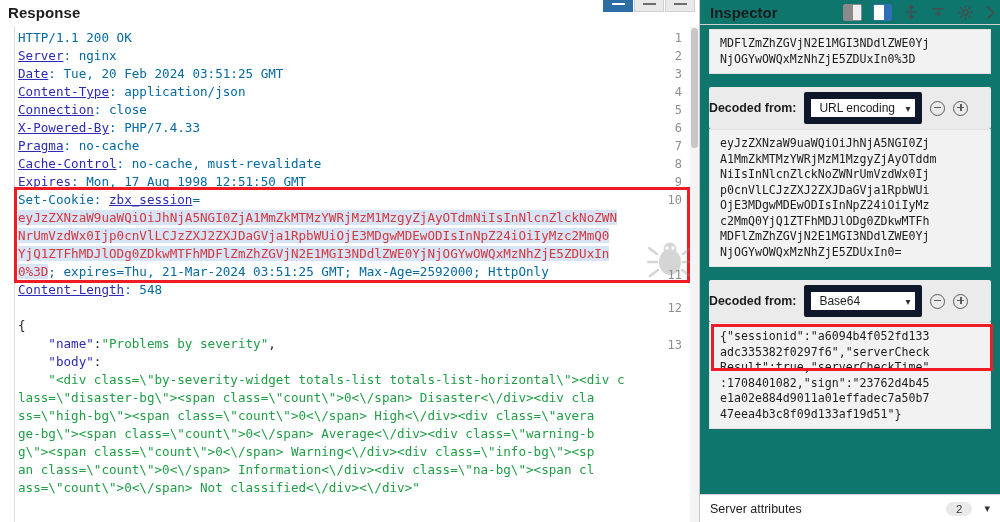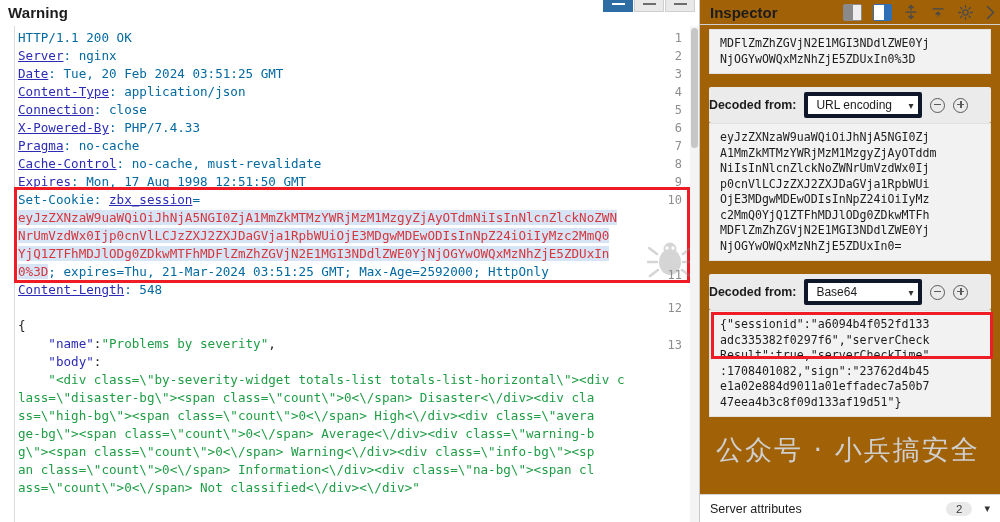--- a/index.html
+++ b/index.html
@@ -167,21 +167,21 @@
     position: absolute;
     right: 6px; top: 210px;
     opacity: .35;
     pointer-events: none;
   }
 
   
   #inspector {
     width: 300px;
     height: 522px;
-    background: #a16207;
+    background: #0f766e;
     display: flex;
     flex-direction: column;
     position: relative;
     overflow: hidden;
   }
   #insp-head {
     display: flex;
     align-items: center;
     height: 25px;
     padding: 0 4px 0 10px;
@@ -232,21 +232,21 @@
     align-items: center;
     gap: 8px;
     background: #ebebeb;
     padding: 5px 0;
     border-radius: 2px;
     margin-bottom: 0px;
   }
   .sec-label { font-size: 12.4px; font-weight: bold; color: #1c1c1c; }
   .combo {
     background: #ffffff;
-    border: 4px solid #0f172a;
+    border: 7px solid #0f172a;
     border-radius: 2px;
     font-size: 12px;
     color: #1c1c1c;
     padding: 2px 5px 2px 8px;
     display: flex;
     align-items: center;
     gap: 6px;
     cursor: pointer;
     min-width: 118px;
   }
@@ -322,21 +322,21 @@
           <span class="win-bar"></span>
         </div>
       <div class="win-btn">
           <span class="win-bar"></span>
         </div>
       <div class="win-btn">
           <span class="win-bar"></span>
         </div>
     </div>
 
-    <div class="panel-title">Warning</div>
+    <div class="panel-title">Response</div>
 
 
     <div id="code-area">
       <div id="gutter"></div>
       <div id="code-lines"><div class="cl" style="top: 3px;"><span class="hdr-val">HTTP/1.1 200 OK</span></div><div class="cl" style="top: 21px;"><span class="hdr-key">Server</span><span class="hdr-val">: nginx</span></div><div class="cl" style="top: 39px;"><span class="hdr-key">Date</span><span class="hdr-val">: Tue, 20 Feb 2024 03:51:25 GMT</span></div><div class="cl" style="top: 57px;"><span class="hdr-key">Content-Type</span><span class="hdr-val">: application/json</span></div><div class="cl" style="top: 75px;"><span class="hdr-key">Connection</span><span class="hdr-val">: close</span></div><div class="cl" style="top: 93px;"><span class="hdr-key">X-Powered-By</span><span class="hdr-val">: PHP/7.4.33</span></div><div class="cl" style="top: 111px;"><span class="hdr-key">Pragma</span><span class="hdr-val">: no-cache</span></div><div class="cl" style="top: 129px;"><span class="hdr-key">Cache-Control</span><span class="hdr-val">: no-cache, must-revalidate</span></div><div class="cl" style="top: 147px;"><span class="hdr-key">Expires</span><span class="hdr-val">: Mon, 17 Aug 1998 12:51:50 GMT</span></div><div class="cl" style="top: 165px;"><span class="hdr-val">Set-Cookie: </span><span class="hdr-key">zbx_session</span><span class="hdr-val">=</span></div><div class="cl" style="top: 183px;"><span class="cookie-b64">eyJzZXNzaW9uaWQiOiJhNjA5NGI0ZjA1MmZkMTMzYWRjMzM1MzgyZjAyOTdmNiIsInNlcnZlckNoZWN</span></div><div class="cl" style="top: 201px;"><span class="cookie-b64">NrUmVzdWx0Ijp0cnVlLCJzZXJ2ZXJDaGVja1RpbWUiOjE3MDgwMDEwODIsInNpZ24iOiIyMzc2MmQ0</span></div><div class="cl" style="top: 219px;"><span class="cookie-b64">YjQ1ZTFhMDJlODg0ZDkwMTFhMDFlZmZhZGVjN2E1MGI3NDdlZWE0YjNjOGYwOWQxMzNhZjE5ZDUxIn</span></div><div class="cl" style="top: 237px;"><span class="cookie-b64">0%3D</span><span class="hdr-val">; expires=Thu, 21-Mar-2024 03:51:25 GMT; Max-Age=2592000; HttpOnly</span></div><div class="cl" style="top: 255px;"><span class="hdr-key">Content-Length</span><span class="hdr-val">: 548</span></div><div class="cl" style="top: 273px;"><span class="hdr-val"></span></div><div class="cl" style="top: 291px;"><span class="body-txt">{</span></div><div class="cl" style="top: 309px;"><span class="body-txt">    </span><span class="json-key">"name"</span><span class="body-txt">:</span><span class="json-str">"Problems by severity"</span><span class="body-txt">,</span></div><div class="cl" style="top: 327px;"><span class="body-txt">    </span><span class="json-key">"body"</span><span class="body-txt">:</span></div><div class="cl" style="top: 345px;"><span class="json-str">    "&lt;div class=\"by-severity-widget totals-list totals-list-horizontal\"&gt;&lt;div c</span></div><div class="cl" style="top: 363px;"><span class="json-str">lass=\"disaster-bg\"&gt;&lt;span class=\"count\"&gt;0&lt;\/span&gt; Disaster&lt;\/div&gt;&lt;div cla</span></div><div class="cl" style="top: 381px;"><span class="json-str">ss=\"high-bg\"&gt;&lt;span class=\"count\"&gt;0&lt;\/span&gt; High&lt;\/div&gt;&lt;div class=\"avera</span></div><div class="cl" style="top: 399px;"><span class="json-str">ge-bg\"&gt;&lt;span class=\"count\"&gt;0&lt;\/span&gt; Average&lt;\/div&gt;&lt;div class=\"warning-b</span></div><div class="cl" style="top: 417px;"><span class="json-str">g\"&gt;&lt;span class=\"count\"&gt;0&lt;\/span&gt; Warning&lt;\/div&gt;&lt;div class=\"info-bg\"&gt;&lt;sp</span></div><div class="cl" style="top: 435px;"><span class="json-str">an class=\"count\"&gt;0&lt;\/span&gt; Information&lt;\/div&gt;&lt;div class=\"na-bg\"&gt;&lt;span cl</span></div><div class="cl" style="top: 453px;"><span class="json-str">ass=\"count\"&gt;0&lt;\/span&gt; Not classified&lt;\/div&gt;&lt;\/div&gt;"</span></div></div>
       <div id="cookie-box" style="top: 161px; height: 96px; left: 14px; width: 676px;"></div>
 
       <div id="bug-wm">
         <svg width="46" height="46" viewBox="0 0 46 46" aria-hidden="true">
           <ellipse cx="23" cy="26" rx="11" ry="13" fill="#8a8a8a"></ellipse>
@@ -451,21 +451,20 @@
       <div id="b64-box-wrap">
         <div class="mono-block">{"sessionid":"a6094b4f052fd133
 adc335382f0297f6","serverCheck
 Result":true,"serverCheckTime"
 :1708401082,"sign":"23762d4b45
 e1a02e884d9011a01effadec7a50b7
 47eea4b3c8f09d133af19d51"}</div>
         <div id="b64-redbox"></div>
       </div>
 
-      <div id="cn-wm">公众号 · 小兵搞安全</div>
     </div>
 
     <div id="insp-footer">
       <span>Server attributes</span>
       <span class="badge-count">2</span>
       <span class="chev-down">▾</span>
     </div>
   </div>
 
 </div>

